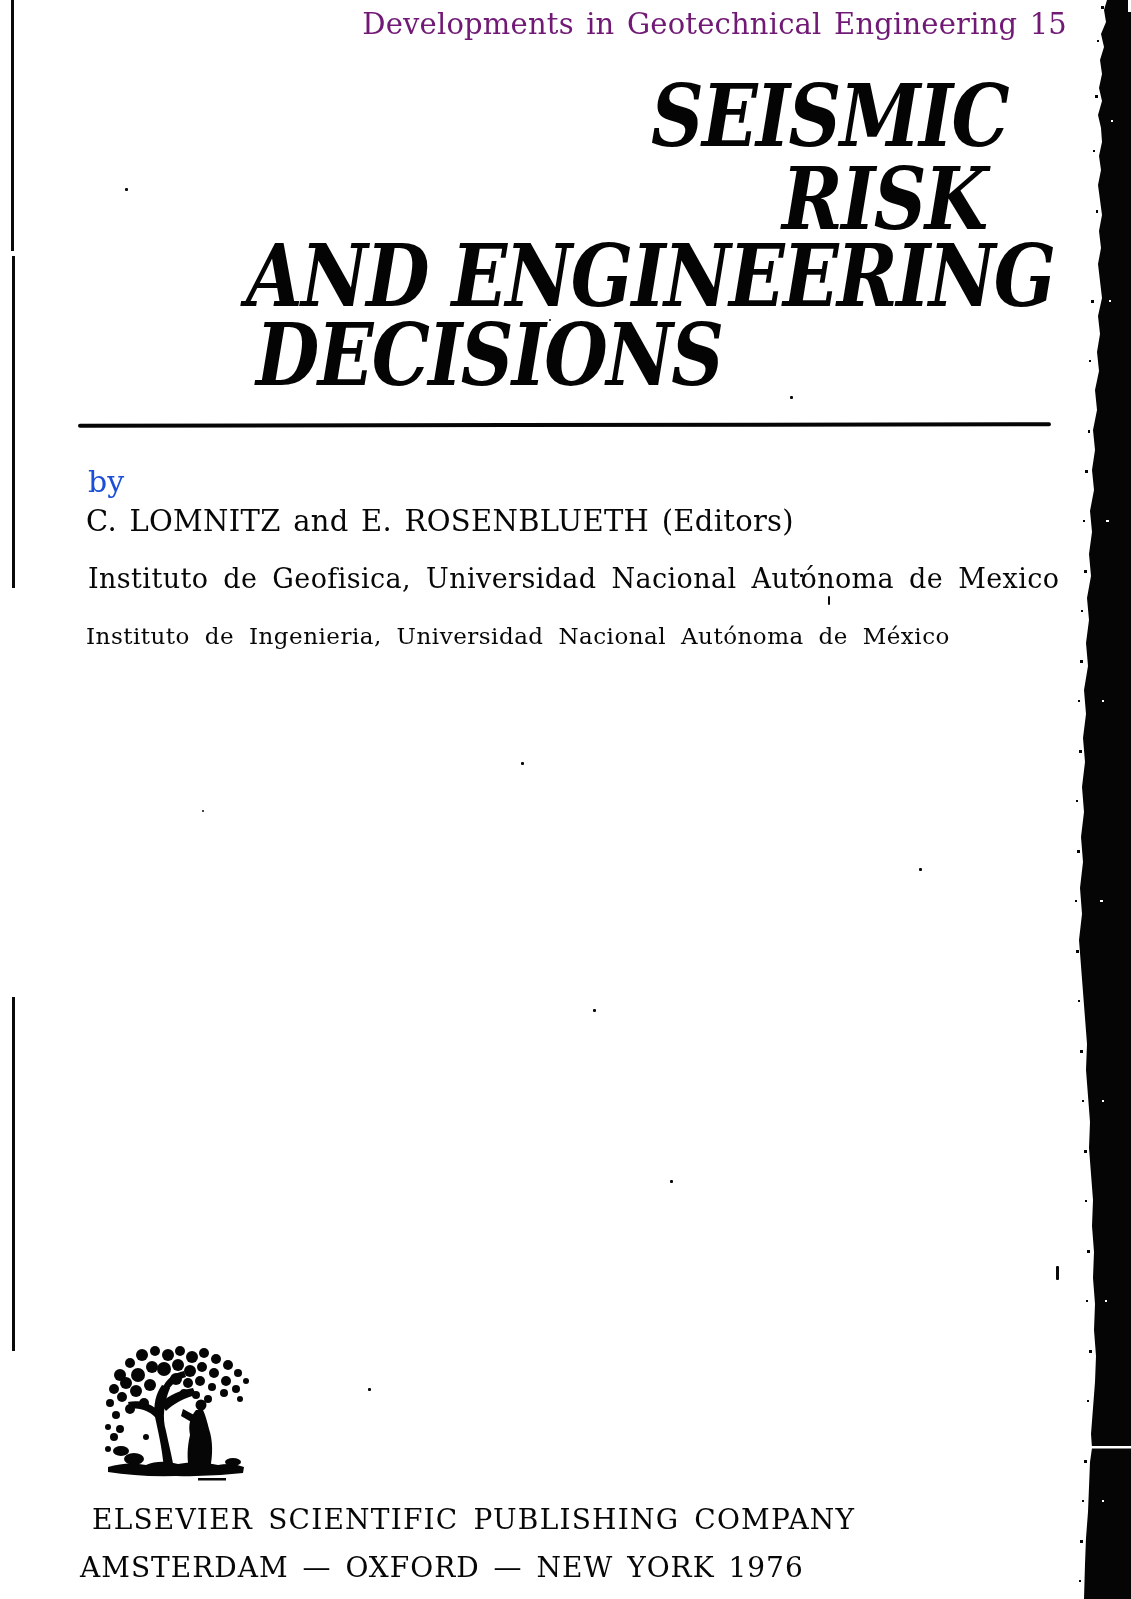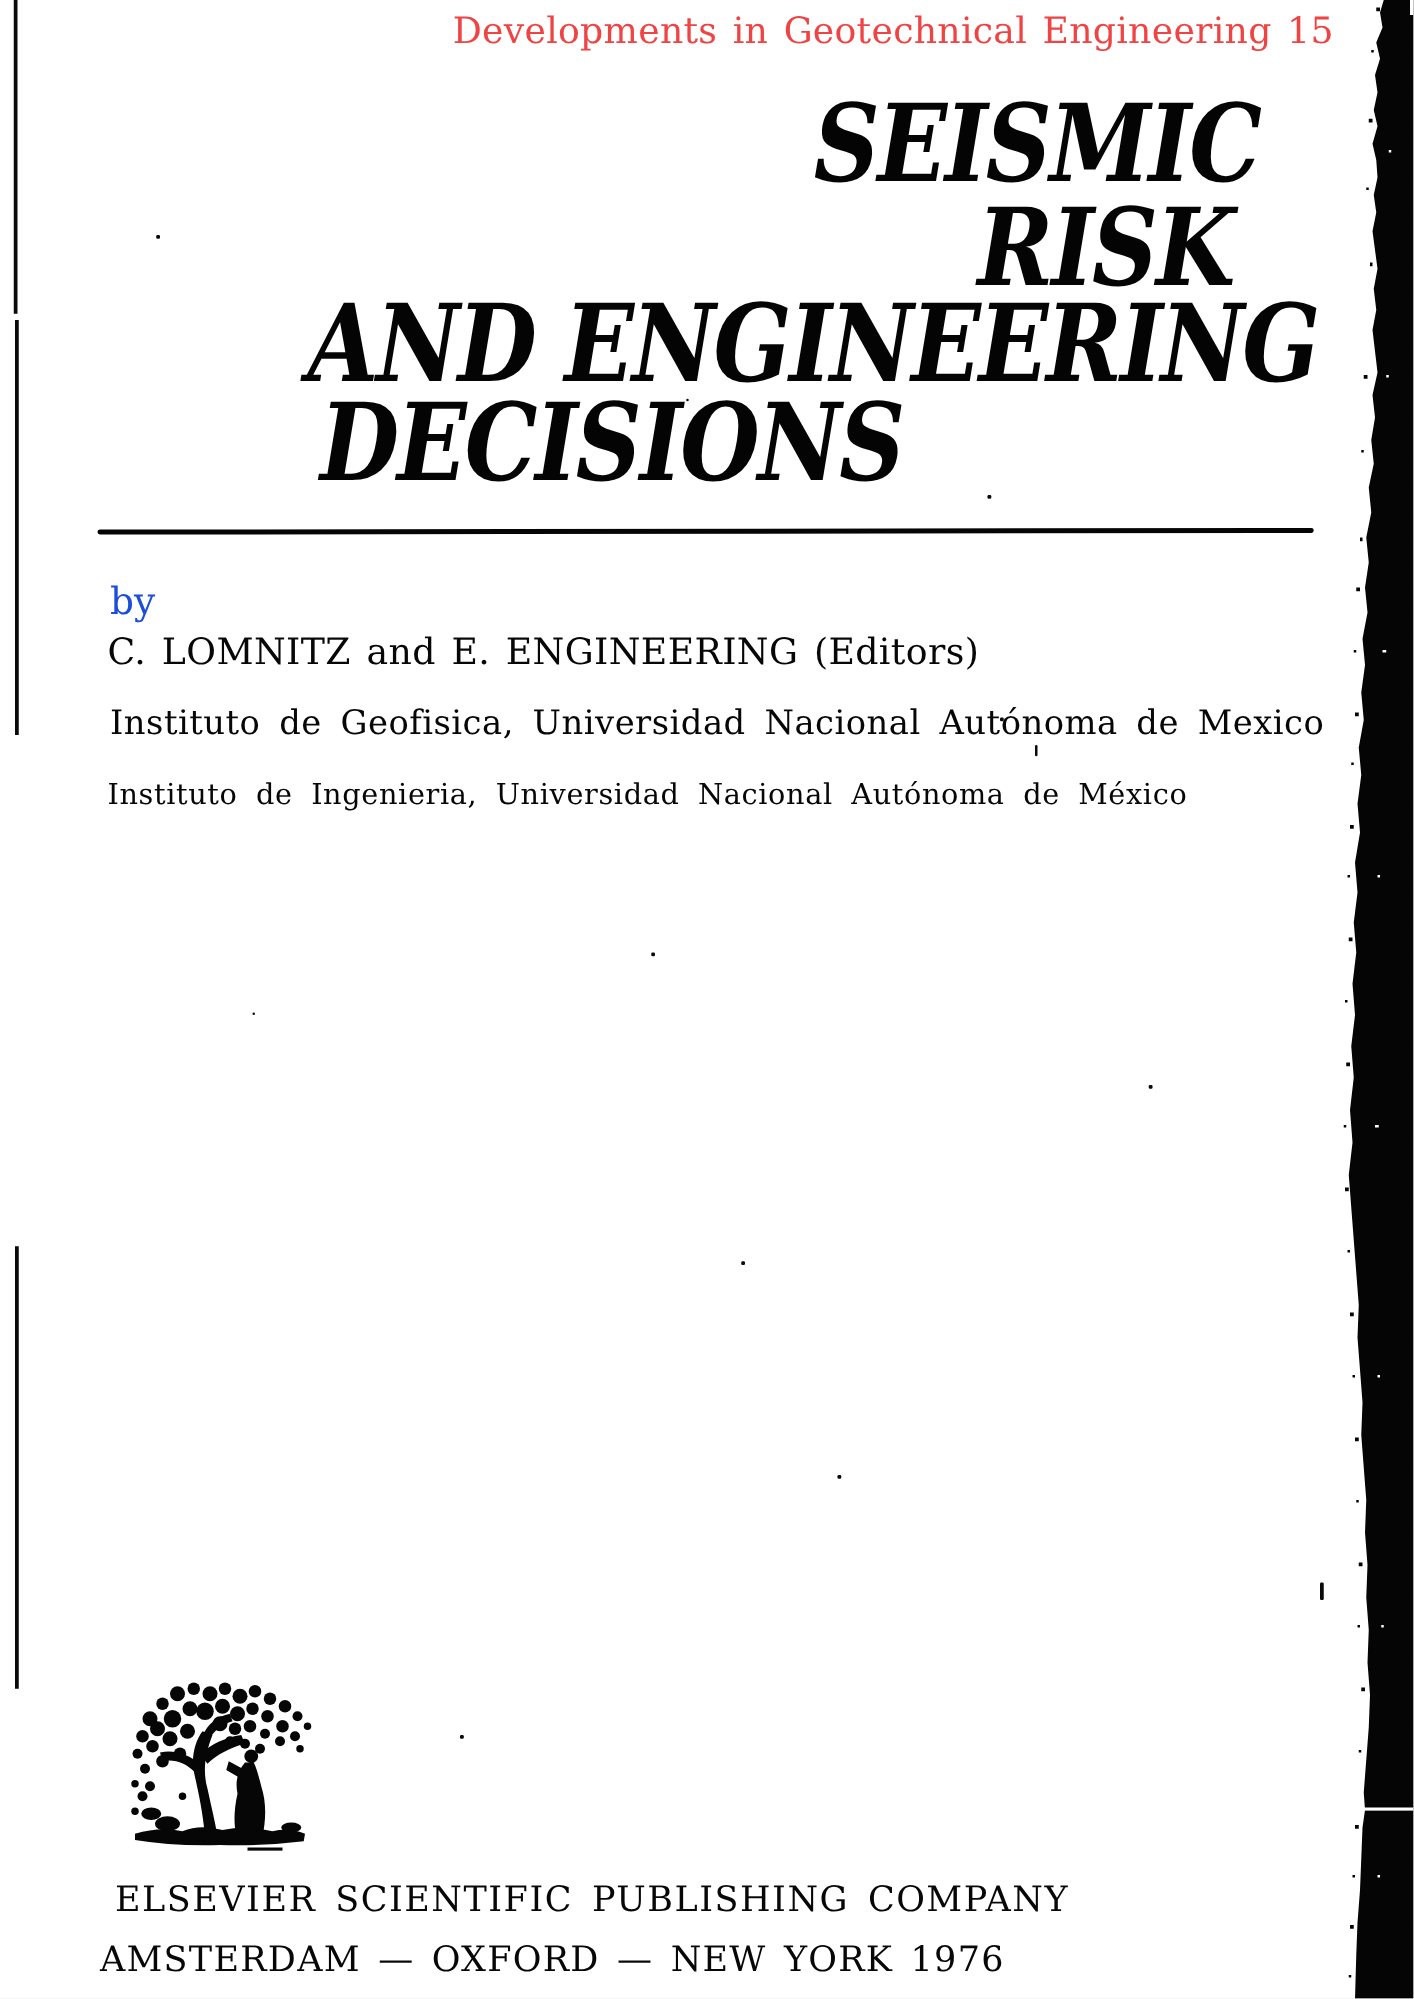--- a/index.html
+++ b/index.html
@@ -18,21 +18,21 @@
   }
   
   .series-header {
     position: absolute;
     top: 7px;
     right: 64px;
     font-size: 29px;
     letter-spacing: 0.2px;
     word-spacing: 3px;
     white-space: nowrap;
-    color: #ef4444;
+    color: #701a75;
   }
   
   .title-line {
     position: absolute;
     font-style: italic;
     font-weight: bold;
     font-size: 86px;
     line-height: 86px;
     letter-spacing: -2px;
     white-space: nowrap;
@@ -146,21 +146,21 @@
   <div class="series-header">Developments in Geotechnical Engineering 15</div>
 
   <div class="title-line title-right title-l1">SEISMIC</div>
   <div class="title-line title-right title-l2">RISK</div>
   <div class="title-line title-left title-l3">AND ENGINEERING</div>
   <div class="title-line title-left title-l4">DECISIONS</div>
 
   <div class="title-rule"></div>
 
   <div class="by-line">by</div>
-  <div class="editors-line">C. LOMNITZ and E. ENGINEERING (Editors)</div>
+  <div class="editors-line">C. LOMNITZ and E. ROSENBLUETH (Editors)</div>
   <div class="affil-1">Instituto de Geofisica, Universidad Nacional Autónoma de Mexico</div>
   <div class="affil-2">Instituto de Ingenieria, Universidad Nacional Autónoma de México</div>
 
   <div class="publisher-logo">
     <svg viewBox="0 0 152 140" width="152" height="142" xmlns="http://www.w3.org/2000/svg">
       <g fill="#060606">
 
         <path d="M8,122 Q28,116 46,120 Q60,114 78,119 Q98,115 118,120 Q132,117 144,122 L143,128 Q110,132 76,131 Q38,132 8,127 Z"></path>
         <rect x="98" y="133" width="28" height="2.5"></rect>
 

